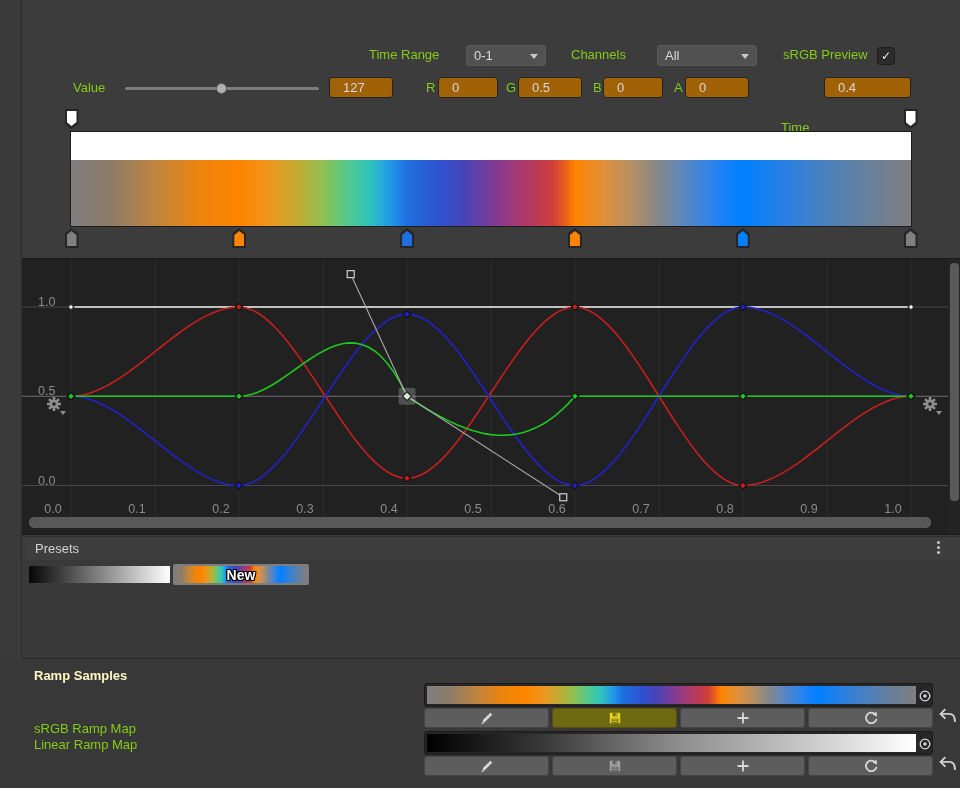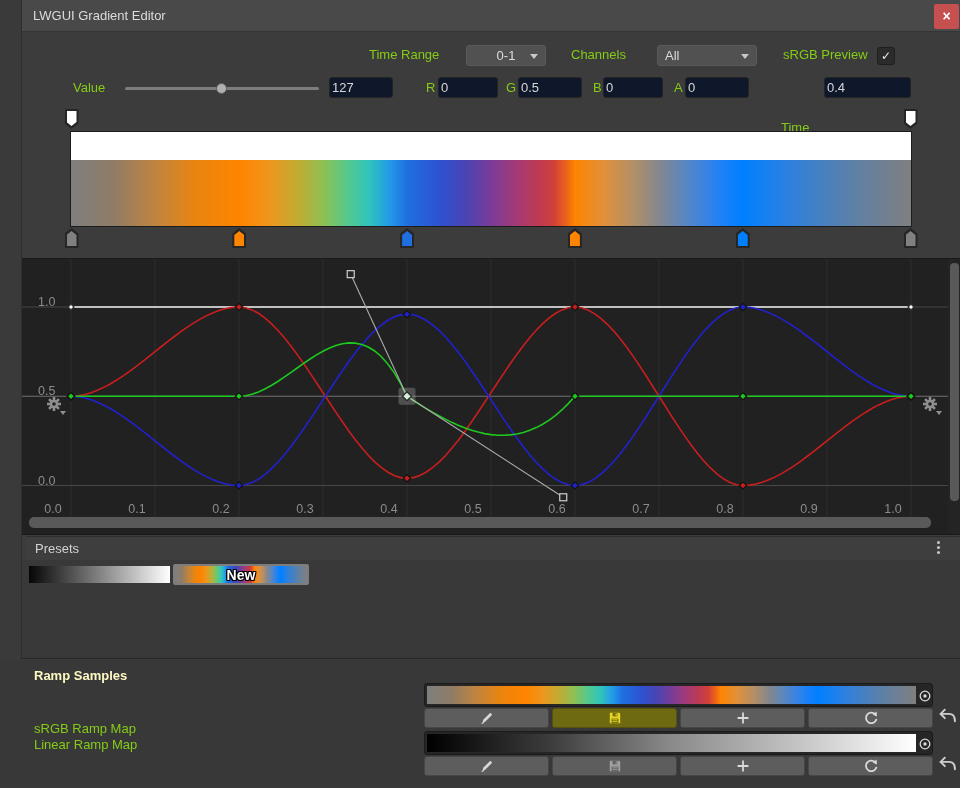--- a/index.html
+++ b/index.html
@@ -1,18 +1,18 @@
 <!DOCTYPE html>
 <html><head>
 <meta charset="utf-8">
 <style>
   html,body{margin:0;padding:0;background:#3a3a3a;font-family:"Liberation Sans","DejaVu Sans",sans-serif;font-size:13px;color:#c6c6c6;}
   #root{position:relative;width:960px;height:788px;overflow:hidden;background:#3a3a3a;}
   .lbl{position:absolute;height:21px;line-height:21px;color:#84cc16;white-space:nowrap;}
-  .field{position:absolute;height:21px;background:#0f172a;border:1px solid #242424;border-radius:3px;color:#d8d8d8;line-height:19px;padding:0 2px;box-sizing:border-box;}
+  .field{position:absolute;height:21px;background:#a16207;border:1px solid #242424;border-radius:3px;color:#d8d8d8;line-height:19px;padding:0 13px;box-sizing:border-box;}
   .dd{position:absolute;height:21px;background:#515151;border:1px solid #5a5a5a;border-radius:3px;color:#dcdcdc;line-height:19px;padding:0 7px;box-sizing:border-box;}
   .dd::after{content:"";position:absolute;right:7px;top:8px;border-left:4px solid transparent;border-right:4px solid transparent;border-top:5px solid #c8c8c8;}
   #dialog{position:absolute;left:21px;top:0;width:939px;height:659px;background:#3c3c3c;border-left:1px solid #2e2e2e;box-sizing:border-box;border-bottom:1px solid #262626;}
   #titlebar{position:absolute;left:0;top:0;width:100%;height:32px;background:#494949;border-bottom:1px solid #353535;box-sizing:border-box;}
   #title{position:absolute;left:11px;top:0;line-height:31px;color:#dcdcdc;}
   #close-btn{position:absolute;left:912px;top:4px;width:25px;height:25px;background:#c64f4f;border-radius:2px;color:#fff;text-align:center;line-height:25px;font-weight:bold;font-size:14px;cursor:default;}
   #checkbox{position:absolute;left:855px;top:47px;width:18px;height:18px;background:#2b2b2b;border:1px solid #1e1e1e;border-radius:3px;box-sizing:border-box;text-align:center;}
   #checkbox span{color:#ededed;font-size:12px;font-weight:bold;line-height:16px;}
   #slider-track{position:absolute;left:103px;top:87px;width:194px;height:3px;background:#7d7d7d;border-radius:2px;}
   #slider-thumb{position:absolute;top:-4px;width:11px;height:11px;background:#b0b0b0;border:1px solid #5a5a5a;border-radius:50%;box-sizing:border-box;}
@@ -45,29 +45,23 @@
   .hdr{font-weight:bold;color:#fef9c3;}
   svg text{font-family:"Liberation Sans","DejaVu Sans",sans-serif;}
 </style>
 </head>
 <body>
 
 <div id="root">
 
   <div id="dialog">
 
-    <div id="titlebar">
-      <span id="title">LWGUI Gradient Editor</span>
-      <div id="close-btn">
-        <span>×</span>
-      </div>
-    </div>
 
     <span class="lbl" style="left:347px;top:44px;">Time Range</span>
-    <div class="dd" style="left:444px;top:45px;width:80px;text-align:center;">
+    <div class="dd" style="left:444px;top:45px;width:80px;">
       <span>0-1</span>
       <span></span>
     </div>
     <span class="lbl" style="left:549px;top:44px;">Channels</span>
     <div class="dd" style="left:635px;top:45px;width:100px;">
       <span>All</span>
       <span></span>
     </div>
     <span class="lbl" style="left:761px;top:44px;">sRGB Preview</span>
     <div id="checkbox">

